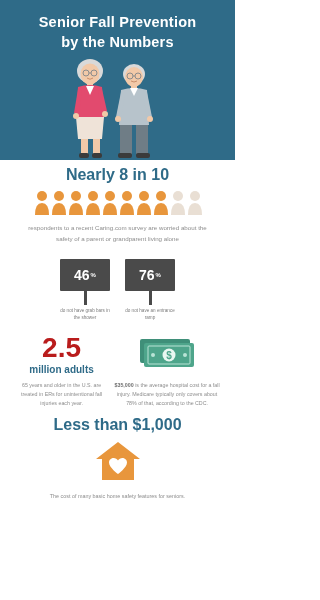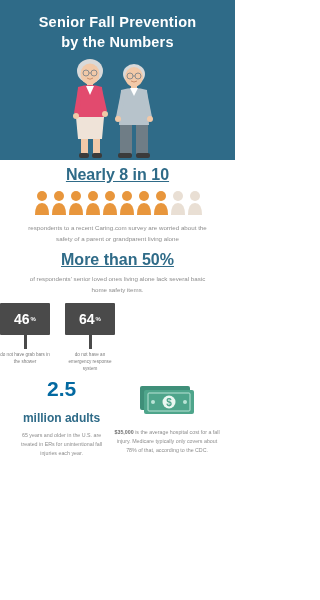--- a/index.html
+++ b/index.html
@@ -35,21 +35,20 @@
     height: 105px;
   }
   .couple svg { display: block; margin: 0 auto; }
 
   
   .sec { padding: 0 14px; }
   .hl {
     text-align: center;
     color: #2f6b88;
     font-weight: bold;
-    text-decoration: underline;
   }
   .hl.big { font-size: 16px; }
   .body-txt {
     text-align: center;
     color: #8d8d8d;
     font-size: 6.2px;
     line-height: 1.75;
     padding: 0 14px;
   }
 
@@ -58,21 +57,21 @@
     display: flex;
     justify-content: center;
     gap: 1px;
     margin-top: 6px;
     margin-bottom: 7px;
   }
 
   
   .signs {
     display: flex;
-    justify-content: flex-start;
+    justify-content: center;
     align-items: flex-end;
     gap: 15px;
     margin-top: 8px;
   }
   .sign { width: 50px; text-align: center; }
   .sign-plate {
     background: #4a4a4a;
     color: #fff;
     height: 32px;
     display: flex;
@@ -98,30 +97,30 @@
   
   .stat-row {
     display: flex;
     align-items: center;
     padding: 0 12px;
     margin-top: 4px;
   }
   .stat-left { width: 47%; text-align: center; }
   .stat-right { width: 53%; text-align: center; }
   .stat-num {
-    color: #0369a1;
-    font-size: 21px;
+    color: #b91c1c;
+    font-size: 28px;
     font-weight: bold;
     line-height: 1;
   }
   .stat-sub {
     color: #2f6b88;
-    font-size: 12px;
+    font-size: 10px;
     font-weight: bold;
-    margin-top: 12px;
+    margin-top: 2px;
   }
   .stat-p {
     color: #8d8d8d;
     font-size: 5.3px;
     line-height: 1.7;
     margin-top: 6px;
     padding: 0 2px;
   }
   .money-p {
     color: #8d8d8d;
@@ -272,41 +271,37 @@
               <path d="M1 25 Q1 13 8 13 Q15 13 15 25 Z"></path>
             </g>
         </g>
       </svg>
     </div>
 
     <div class="body-txt">respondents to a recent Caring.com survey are worried about the safety of a parent or grandparent living alone</div>
   </div>
 
   <div class="spacer"></div>
-  <div class="sec">
-    <div class="hl big">More than 50%</div>
-    <div class="body-txt" style="margin-top:5px">of respondents' senior loved ones living alone lack several basic home safety items.</div>
-  </div>
 
   <div class="signs">
     <div class="sign">
       <div class="sign-plate">
         <span class="num">46</span>
           <span class="pct">%</span>
       </div>
       <div class="sign-post"></div>
       <div class="sign-cap">do not have grab bars in the shower</div>
     </div>
     <div class="sign">
       <div class="sign-plate">
-        <span class="num">64</span>
+        <span class="num">76</span>
           <span class="pct">%</span>
       </div>
       <div class="sign-post"></div>
-      <div class="sign-cap">do not have an emergency response system</div>
+      <div class="sign-cap">do not have an entrance ramp</div>
     </div>
   </div>
 
   <div class="stat-row">
     <div class="stat-left">
       <div class="stat-num">2.5</div>
       <div class="stat-sub">million adults</div>
       <div class="stat-p">65 years and older in the U.S. are treated in ERs for unintentional fall injuries each year.</div>
     </div>
     <div class="stat-right">
@@ -320,14 +315,24 @@
           <circle cx="17" cy="21" r="2" fill="#b9e4d6"></circle>
           <circle cx="49" cy="21" r="2" fill="#b9e4d6"></circle>
         </svg>
       </div>
       <div class="money-p">
         <b>$35,000</b><span> is the average hospital cost for a fall injury. Medicare typically only covers about 78% of that, according to the CDC.</span>
       </div>
     </div>
   </div>
 
+  <div class="sec" style="margin-top:8px">
+    <div class="hl big">Less than $1,000</div>
+    <div class="house-wrap">
+      <svg width="46" height="42" viewBox="0 0 46 42" aria-hidden="true">
+        <path d="M23 2 L45 19 L39 19 L39 40 L7 40 L7 19 L1 19 Z" fill="#e8963c"></path>
+        <path d="M23 34 C23 34 14 27.5 14 22.5 C14 19.5 16.5 18 18.6 18 C20.4 18 22.2 19.1 23 20.6 C23.8 19.1 25.6 18 27.4 18 C29.5 18 32 19.5 32 22.5 C32 27.5 23 34 23 34 Z" fill="#ffffff"></path>
+      </svg>
+    </div>
+    <div class="footer-note">The cost of many basic home safety features for seniors.</div>
+  </div>
 
 </div>
 
 </body></html>

